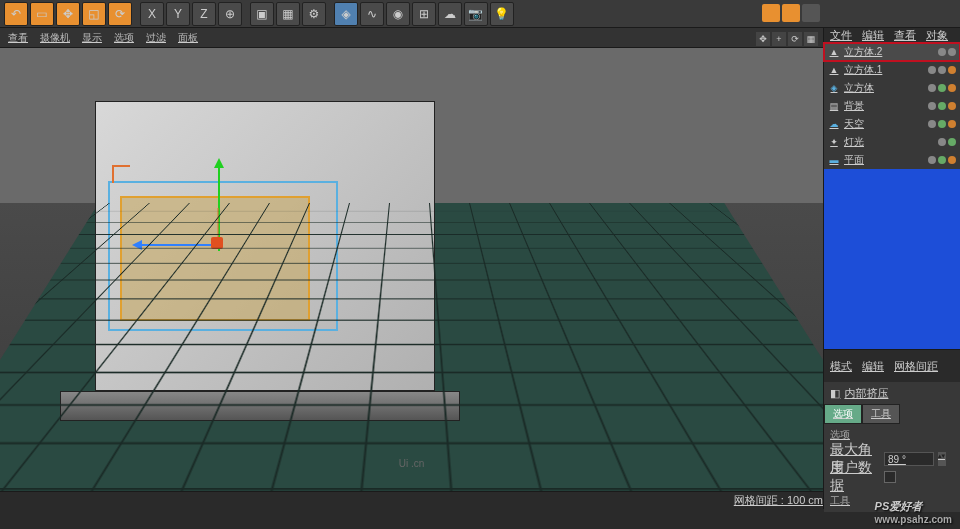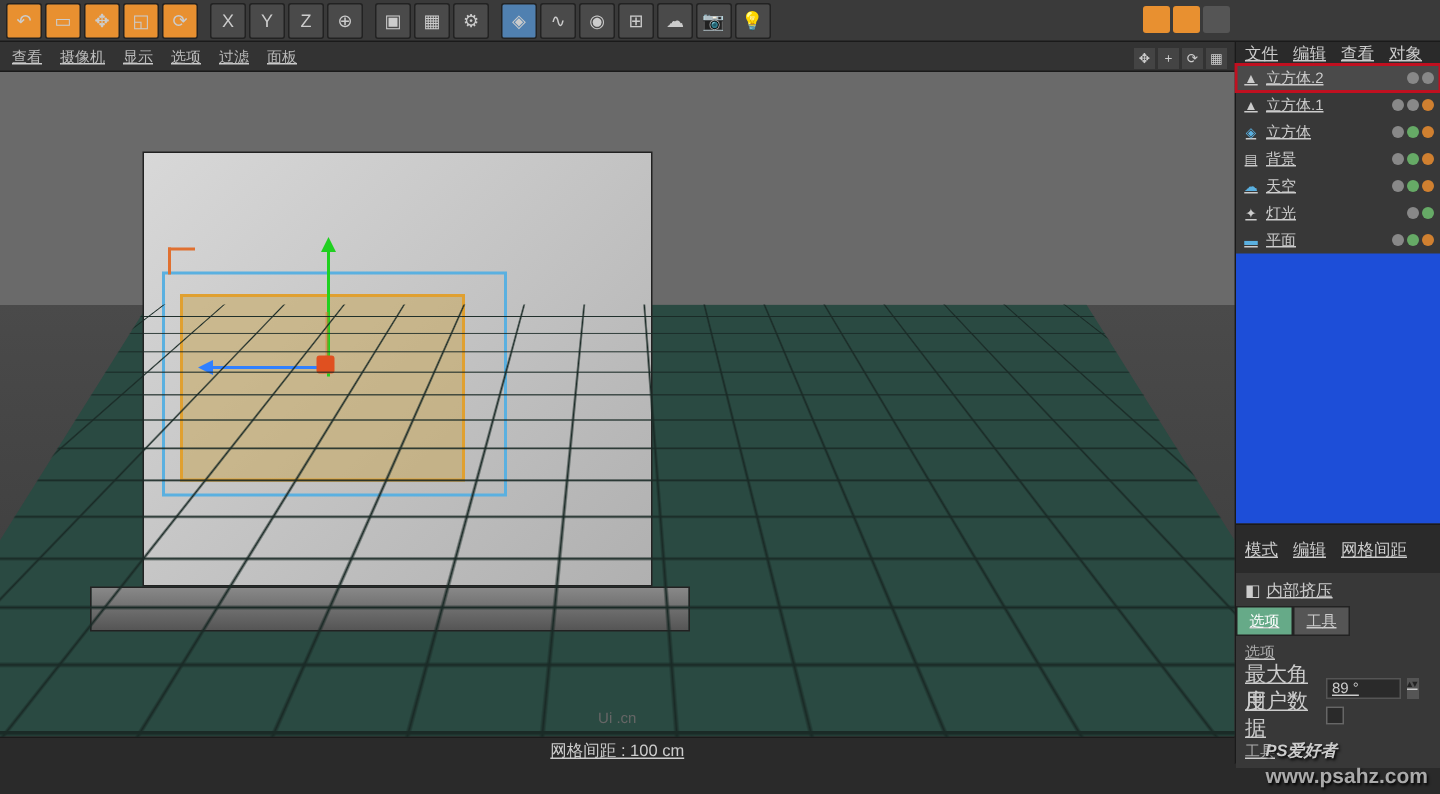--- a/index.html
+++ b/index.html
@@ -44,22 +44,22 @@
 
 .gizmo { position: absolute; left: 215px; bottom: 240px; width: 10px; height: 10px; }
 .axis-y { position: absolute; left: 3px; bottom: 0; width: 2px; height: 90px; background: #20d020; }
 .axis-y::after { content:''; position:absolute; top:-8px; left:-4px; border: 5px solid transparent; border-bottom: 10px solid #20d020; }
 .axis-x { position: absolute; left: -80px; top: 3px; width: 80px; height: 2px; background: #3080ff; }
 .axis-x::before { content:''; position:absolute; left:-8px; top:-4px; border: 5px solid transparent; border-right: 10px solid #3080ff; }
 .axis-center { position:absolute; left:-4px; top:-4px; width:12px; height:12px; background:#e05020; border-radius:2px; }
 .axis-z { position:absolute; left:2px; top:-33px; width:2px; height:30px; background:#e07030; opacity:.5; }
 
 
-.status-bar { height: 18px; background: #2a2a2a; display: flex; align-items: center; justify-content: center; font-size: 10px; color: #888; border-top: 1px solid #1a1a1a; }
-.logo-overlay { position: absolute; bottom: 6px; left: 50%; transform: translateX(-50%); font-size: 10px; color: #666; }
+.status-bar { height: 18px; background: #2a2a2a; display: flex; align-items: center; justify-content: flex-end; font-size: 10px; color: #888; border-top: 1px solid #1a1a1a; }
+.logo-overlay { position: absolute; bottom: 22px; left: 50%; transform: translateX(-50%); font-size: 10px; color: #666; }
 
 
 .right-panel { width: 136px; display: flex; flex-direction: column; background: #1d4ed8; }
 .obj-header { height: 16px; background: #2a2a2a; display: flex; gap: 10px; padding: 0 6px; font-size: 9px; align-items:center; }
 .obj-list { flex: 0 0 auto; background: #383838; }
 .obj-row { height: 18px; display: flex; align-items: center; padding: 0 4px; gap: 4px; }
 .obj-row.selected { background: #4a4a4a; outline: 2px solid #c01020; outline-offset: -1px; }
 .obj-icon { width: 12px; height: 12px; display:flex; align-items:center; justify-content:center; font-size:9px; }
 .obj-label { flex: 1; font-size: 10px; }
 .obj-dots { display: flex; gap: 2px; }
@@ -74,21 +74,21 @@
 .attr-tab.active { background: #6a8; color: #fff; }
 .attr-section { padding: 4px 6px; font-size: 10px; color: #aaa; }
 .attr-row { display: flex; align-items: center; height: 18px; gap: 4px; }
 .attr-row label { width: 50px; font-size: 14px; }
 .attr-input { width: 50px; height: 14px; background: #2a2a2a; border: 1px solid #555; font-size: 10px; padding: 0 3px; display:flex; align-items:center; }
 .spin { width: 8px; height: 14px; background: #555; font-size: 7px; display:flex; flex-direction:column; color:#222; }
 .check { width: 12px; height: 12px; background: #2a2a2a; border: 1px solid #666; display:flex; align-items:center; justify-content:center; font-size:9px; }
 
 
 .watermark { position: absolute; right: 8px; bottom: 4px; font-size: 16px; font-style: italic; font-weight: bold; color: rgba(255,255,255,0.8); text-shadow: 1px 1px 2px #000; font-family: serif; margin-top: 48px; }
-.watermark small { font-size: 14px; font-style: normal; display:block; color:#aaa; }
+.watermark small { font-size: 10px; font-style: normal; display:block; color:#aaa; }
 
 .top-right-icons { position:absolute; right: 140px; top: 4px; display:flex; gap:2px; }
 .top-right-icons .ico { width:18px; height:18px; background:#e89030; border-radius:2px; }
 .top-right-icons .ico.g { background:#555; }
 </style>
 </head>
 <body>
 
 <div class="top-toolbar">
   <div class="tool-btn orange">

